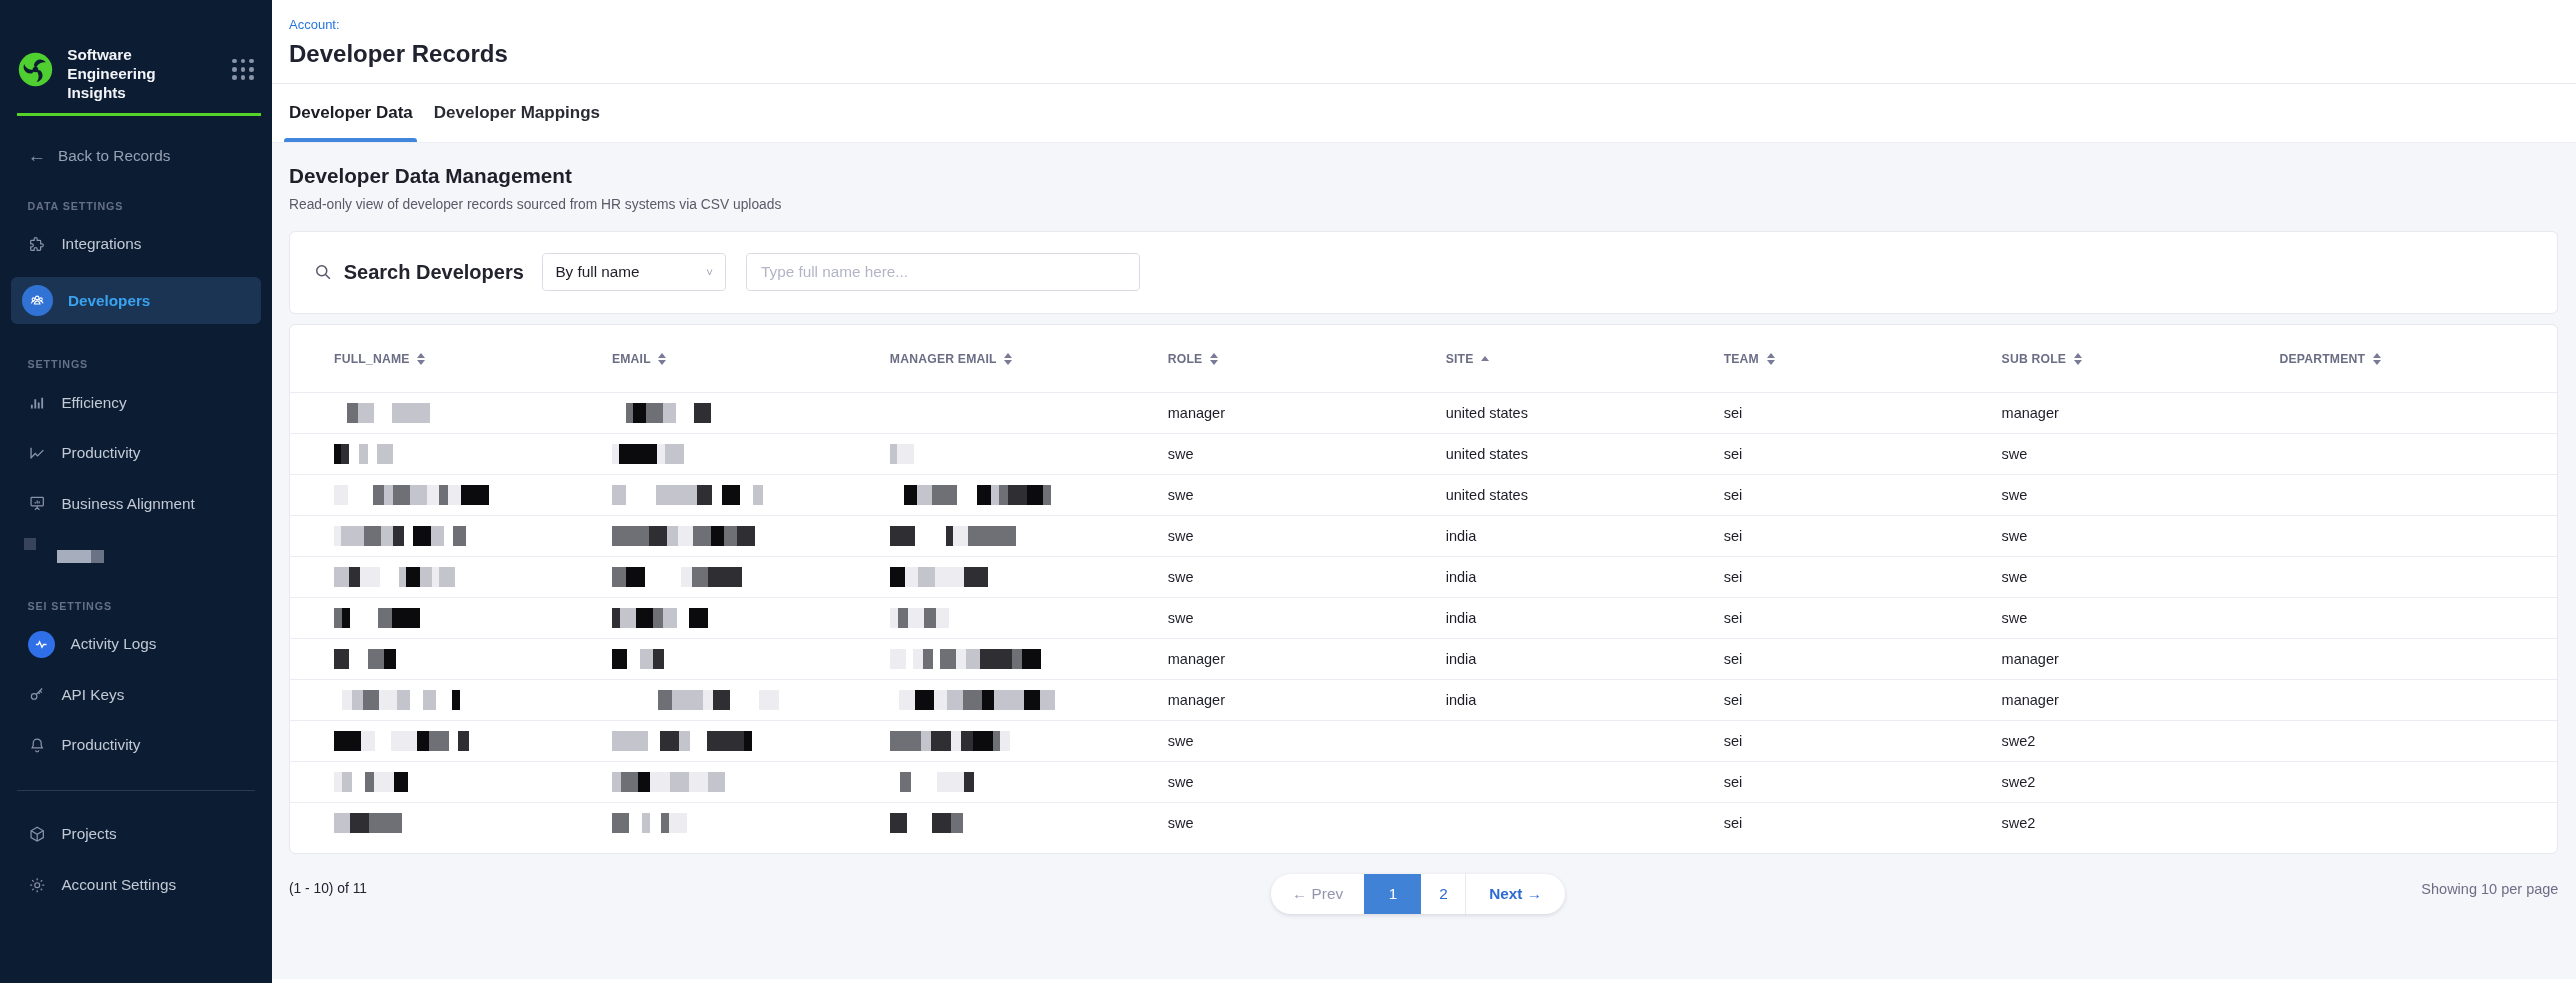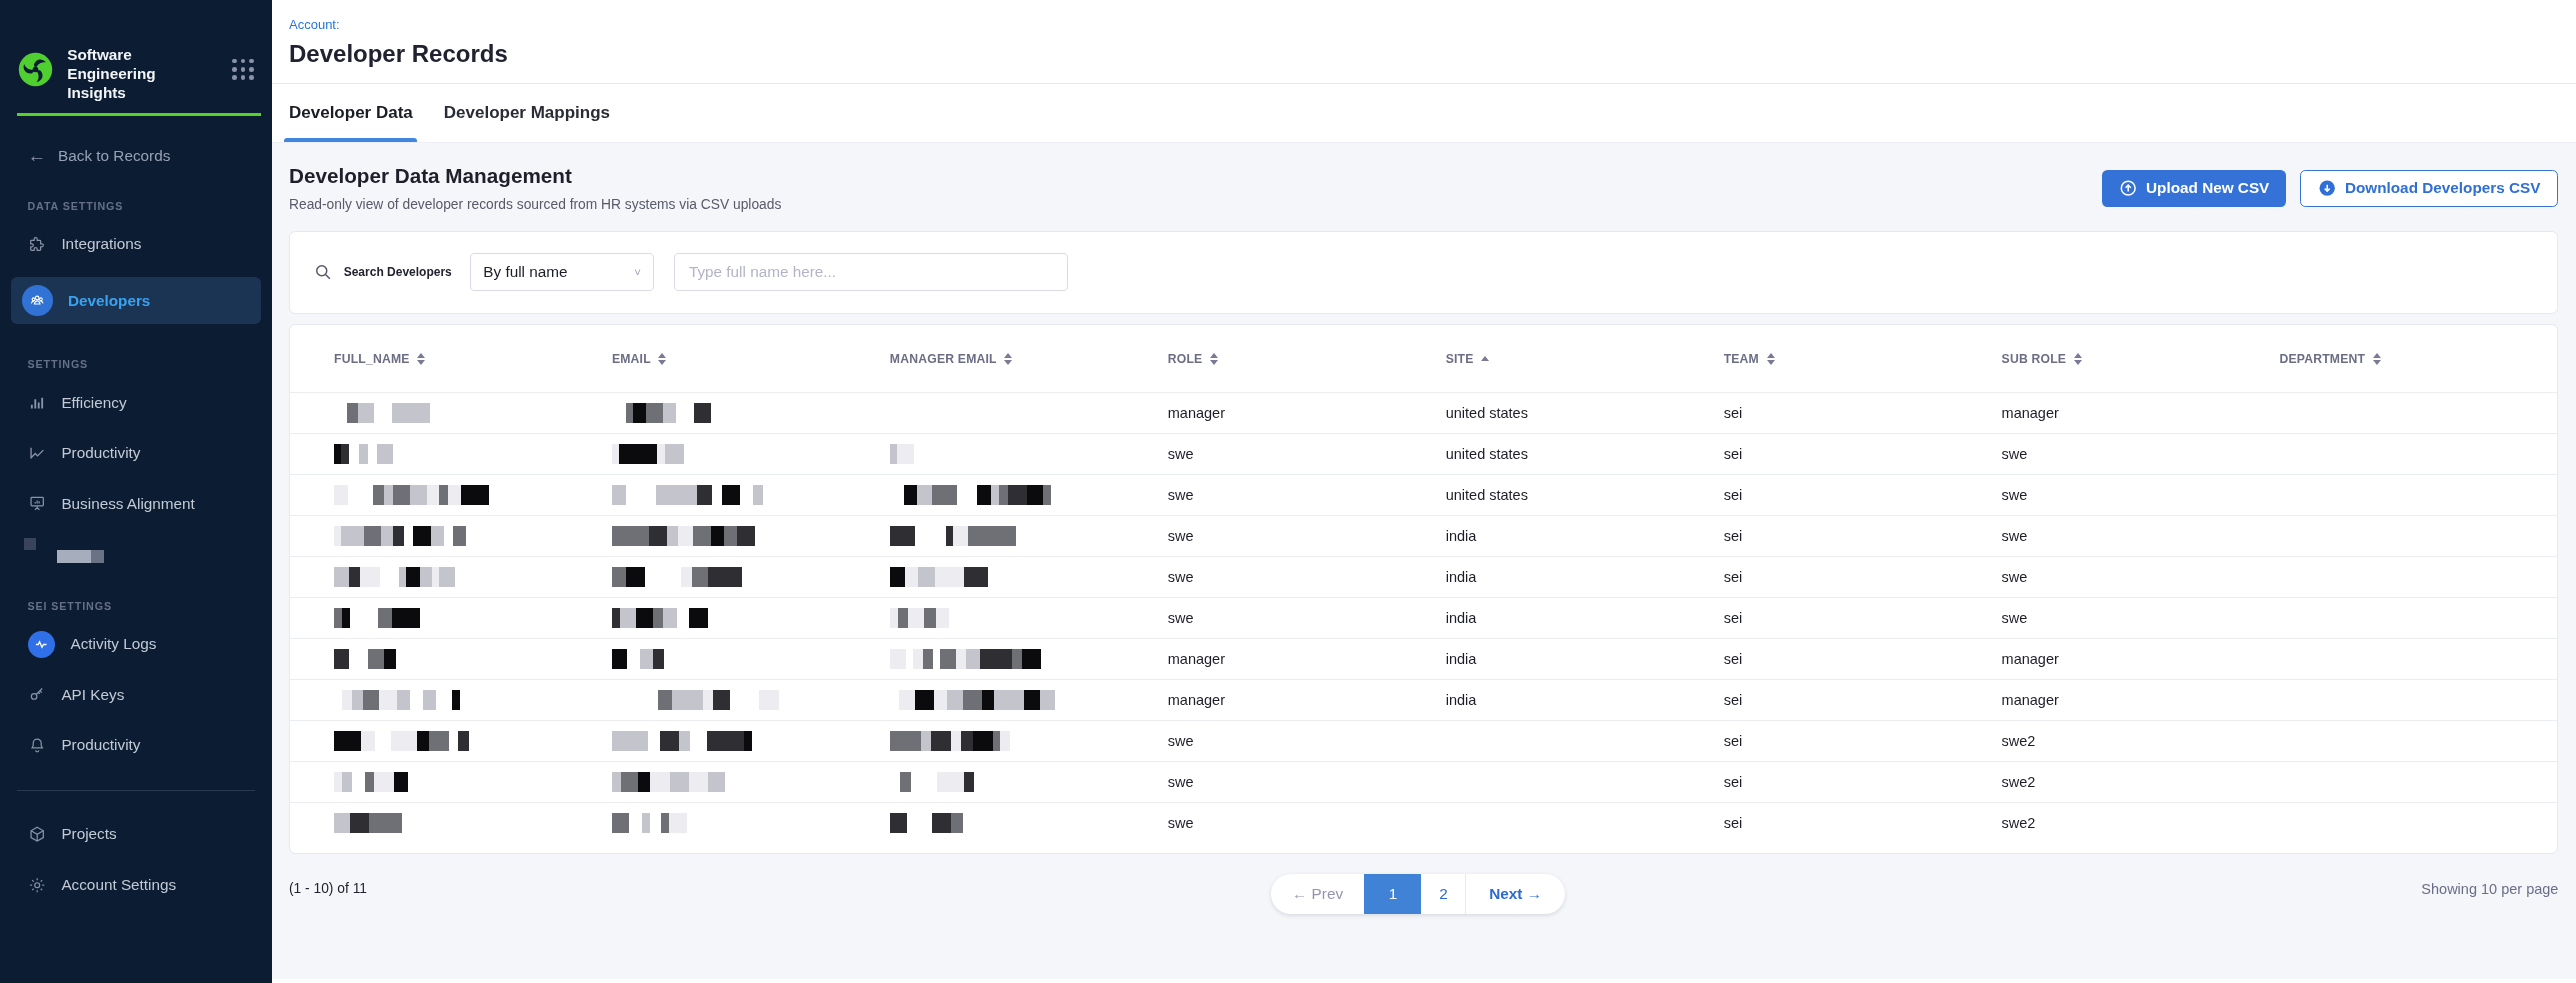--- a/index.html
+++ b/index.html
@@ -29,37 +29,37 @@
   .redacted-nav .rblock2 b { display:block; width: 34px; background:#a6adbd; }
   .redacted-nav .rblock2 i { display:block; width: 13px; background:#6a7285; }
   .sidebar-divider { border-top: 0.8px solid #2a3a52; margin: 27.5px 17px 0 17px; }
 
   
   .main { position:absolute; left: 272px; top: 0; right: 0; height: 979px; background:#f4f6fa; }
   .page-header { background:#fff; padding: 17px 18.4px 0 17px; }
   .breadcrumb { color:#2576dd; font-size: 13px; }
   .page-title { margin-top: 7.6px; font-size: 24px; font-weight: 700; color:#202230; padding-bottom: 15.3px; }
   .page-header-rule { border-bottom: 0.8px solid #e7e7ee; }
-  .tabs { background:#fff; display:flex; align-items:center; gap: 31px; padding-left: 17px; height: 59px; border-bottom: 0.8px solid #eceef3; }
+  .tabs { background:#fff; display:flex; align-items:center; gap: 21px; padding-left: 17px; height: 59px; border-bottom: 0.8px solid #eceef3; }
   .tab { position:relative; height:100%; display:flex; align-items:center; font-size: 17px; font-weight: 700; color:#2a2b34; cursor:pointer; }
   .tab.active { color:#1b1c24; }
   .tab.active::after { content:""; position:absolute; left:-4.6px; right:-4.6px; bottom:0; height:3.8px; background:#4186dd; border-radius:3.1px 3.1px 0 0; }
 
   .content { padding: 21.4px 17.6px 0 17px; }
   .section-row { display:flex; align-items:center; justify-content:space-between; }
   .section-title { font-size: 20.7px; font-weight: 700; color:#1e1f29; }
   .section-subtitle { margin-top: 9.2px; font-size: 13.8px; color:#595a68; }
   .actions { display:flex; gap: 13.8px; }
   .btn { display:flex; align-items:center; gap: 8.4px; height: 37px; padding: 0 17px; border-radius: 5.4px; font-size: 15.3px; font-weight: 700; cursor: pointer; border: none; font-family: "Liberation Sans", sans-serif; }
   .btn-primary { background:#3472d8; color:#fff; }
   .btn-outline { background:#fff; color:#2f6fd6; border: 1.5px solid #3472d8; }
 
   .card { background:#fff; border:0.8px solid #e7e8f0; border-radius: 6.1px; }
   .search-card { margin-top: 18.4px; padding: 21.4px 23px; display:flex; align-items:center; }
-  .search-label { font-size: 12px; font-weight: 700; color:#22232e; margin: 0 18.4px 0 10.7px; text-align: center; }
+  .search-label { font-size: 20px; font-weight: 700; color:#22232e; margin: 0 18.4px 0 10.7px; text-align: center; }
   .select-box { width: 184px; height: 38px; border:0.8px solid #d8dae6; border-radius: 4.6px; display:flex; align-items:center; justify-content:space-between; padding: 0 12.2px; font-size: 15.3px; color:#1d1e28; cursor:pointer; background:#fff; }
   .select-chevron { color:#9fa2b4; font-size: 11.5px; }
   .search-input { margin-left: 20px; width: 394px; height: 38px; border:0.8px solid #d8dae6; border-radius: 4.6px; padding: 0 13.8px; font-size: 15.3px; color:#1d1e28; font-family:"Liberation Sans", sans-serif; outline:none; background:#fff; }
   .search-input::placeholder { color:#b3b5c7; }
 
   .table-card { margin-top: 10.7px; padding: 0 0 9.2px 0; overflow:hidden; }
   .t-head, .t-row { display:grid; grid-template-columns: repeat(8, 1fr); padding-left: 44px; }
   .t-head { height: 67px; align-items:center; }
   .th { display:flex; align-items:center; gap: 7.6px; font-size: 12.2px; font-weight: 700; color:#6b6d85; letter-spacing: 0.2px; cursor:pointer; }
   .sort { display:inline-flex; flex-direction:column; gap: 1.5px; }
@@ -225,36 +225,20 @@
     <div class="tab active">Developer Data</div>
     <div class="tab">Developer Mappings</div>
   </div>
 
   <div class="content">
     <div class="section-row">
       <div>
         <div class="section-title">Developer Data Management</div>
         <div class="section-subtitle">Read-only view of developer records sourced from HR systems via CSV uploads</div>
       </div>
-      <div class="actions">
-        <button class="btn btn-primary">
-          <svg width="18.4" height="18.4" viewBox="0 0 24 24" fill="none" stroke="#ffffff" stroke-width="2">
-            <circle cx="12" cy="12" r="9"></circle>
-              <path d="M12 16.2V8.2M8.6 11.4L12 8l3.4 3.4"></path>
-          </svg>
-          <span>Upload New CSV</span>
-        </button>
-        <button class="btn btn-outline">
-          <svg width="18.4" height="18.4" viewBox="0 0 24 24">
-            <circle cx="12" cy="12" r="10" fill="#2f6fd6"></circle>
-            <path d="M12 7.5v8M8.8 12.6L12 15.8l3.2-3.2" fill="none" stroke="#ffffff" stroke-width="2"></path>
-          </svg>
-          <span>Download Developers CSV</span>
-        </button>
-      </div>
     </div>
 
     <div class="card search-card">
       <svg width="20" height="20" viewBox="0 0 24 24" fill="none" stroke="#565868" stroke-width="1.8">
         <circle cx="10.5" cy="10.5" r="6"></circle>
           <path d="M15 15l5.2 5.2"></path>
       </svg>
       <span class="search-label">Search Developers</span>
       <div class="select-box">
         <span>By full name</span>

